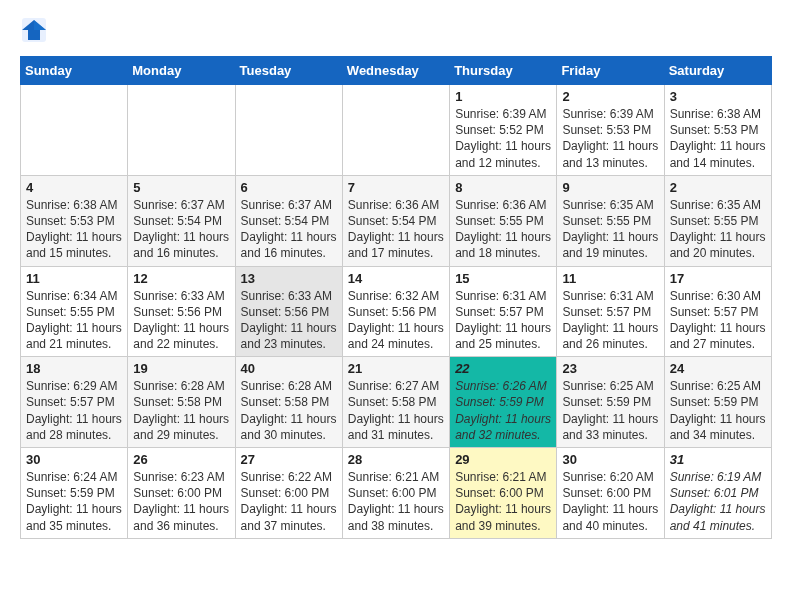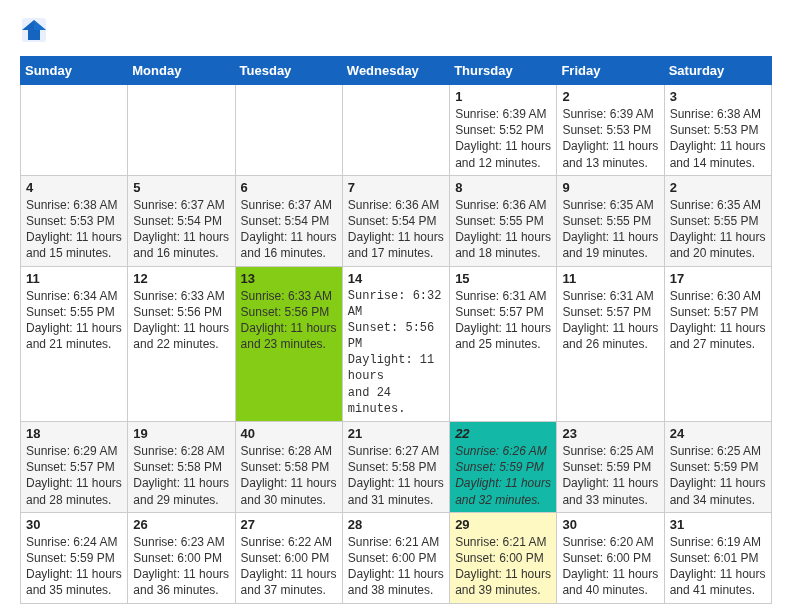--- a/index.html
+++ b/index.html
@@ -222,30 +222,30 @@
 Daylight: 11 hours
 and 21 minutes.</div>
           </td>
           <td style="background: rgb(255, 255, 255);">
             <div class="day-number">12</div>
             <div class="day-info" style="white-space: pre-line;">Sunrise: 6:33 AM
 Sunset: 5:56 PM
 Daylight: 11 hours
 and 22 minutes.</div>
           </td>
-          <td style="background: #84cc16;">
+          <td style="background: #e5e5e5;">
             <div class="day-number">13</div>
             <div class="day-info" style="white-space: pre-line;">Sunrise: 6:33 AM
 Sunset: 5:56 PM
 Daylight: 11 hours
 and 23 minutes.</div>
           </td>
           <td style="background: rgb(255, 255, 255);">
             <div class="day-number">14</div>
-            <div class="day-info" style="white-space: pre-line; font-family: Liberation Mono, monospace;">Sunrise: 6:32 AM
+            <div class="day-info" style="white-space: pre-line;">Sunrise: 6:32 AM
 Sunset: 5:56 PM
 Daylight: 11 hours
 and 24 minutes.</div>
           </td>
           <td style="background: rgb(255, 255, 255);">
             <div class="day-number">15</div>
             <div class="day-info" style="white-space: pre-line;">Sunrise: 6:31 AM
 Sunset: 5:57 PM
 Daylight: 11 hours
 and 25 minutes.</div>
@@ -352,21 +352,21 @@
 Daylight: 11 hours
 and 39 minutes.</div>
           </td>
           <td style="background: rgb(255, 255, 255);">
             <div class="day-number">30</div>
             <div class="day-info" style="white-space: pre-line;">Sunrise: 6:20 AM
 Sunset: 6:00 PM
 Daylight: 11 hours
 and 40 minutes.</div>
           </td>
-          <td style="background: rgb(255, 255, 255);">
+          <td style="background: rgb(255, 255, 255); font-style: italic;">
             <div class="day-number">31</div>
             <div class="day-info" style="white-space: pre-line;">Sunrise: 6:19 AM
 Sunset: 6:01 PM
 Daylight: 11 hours
 and 41 minutes.</div>
           </td>
         </tr>
       </tbody>
   </table>
 </div>

